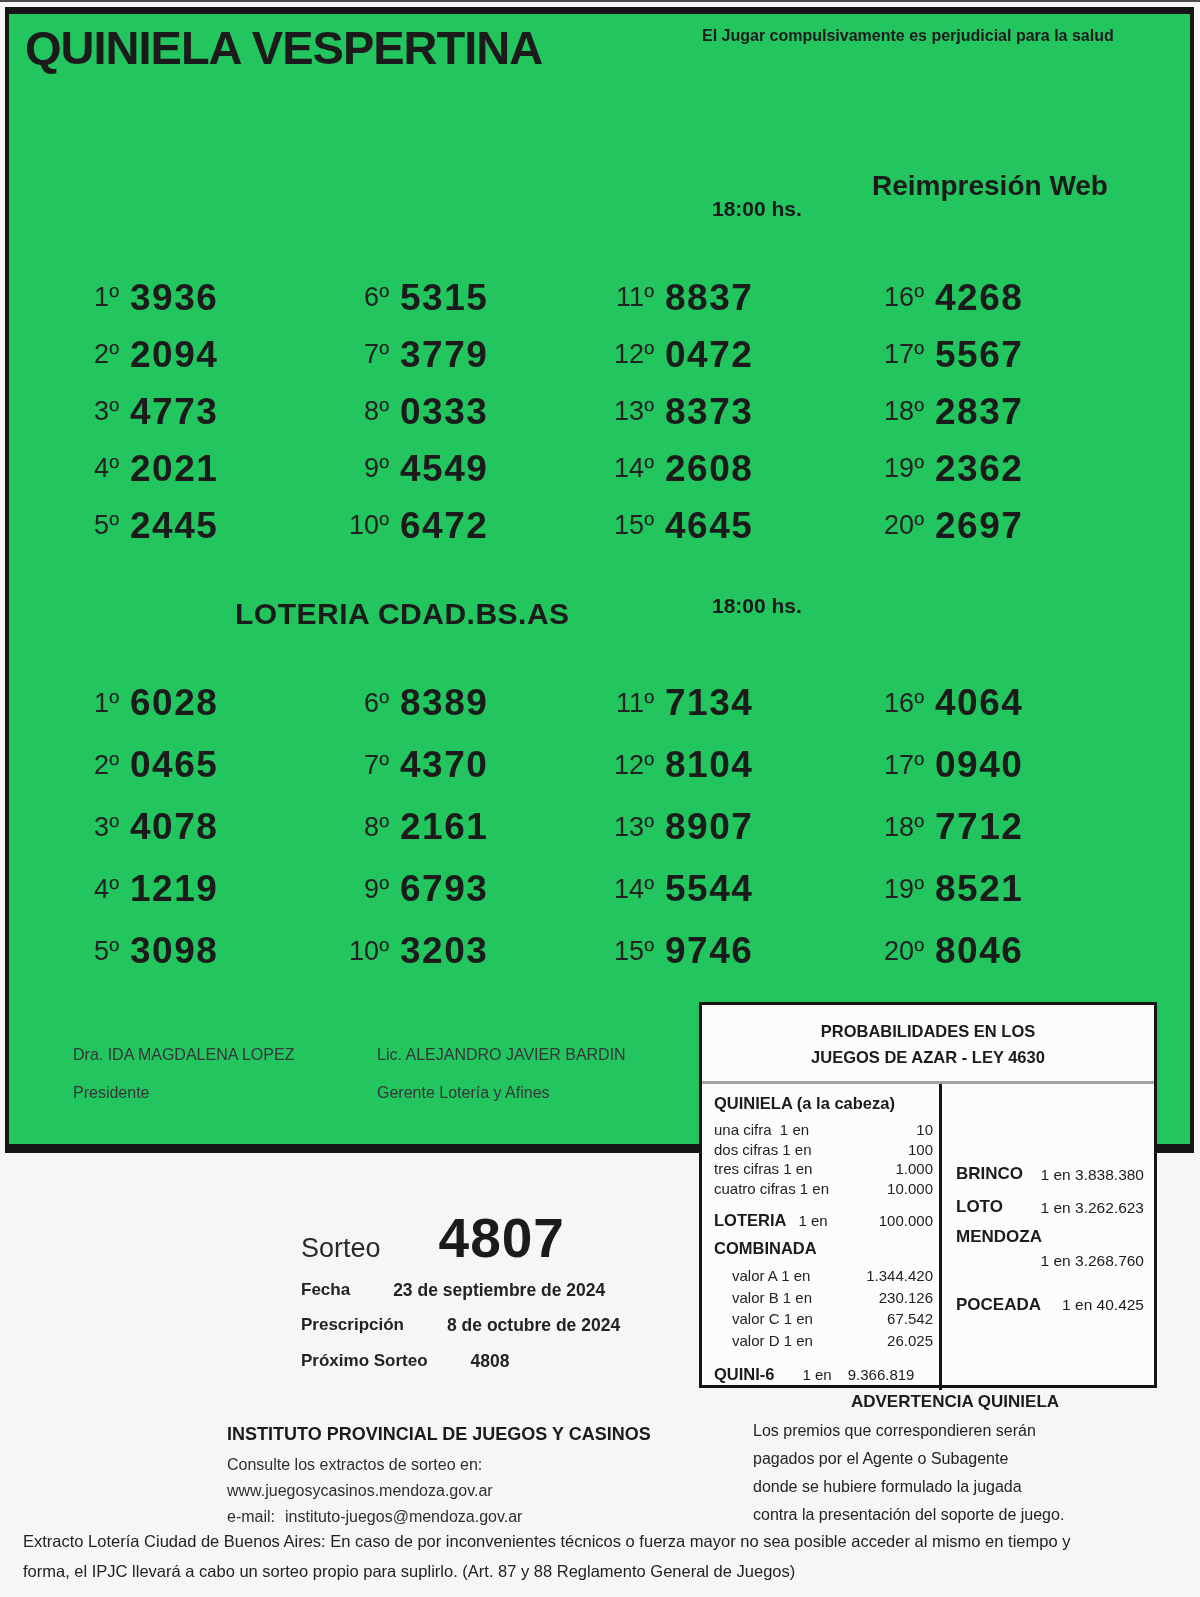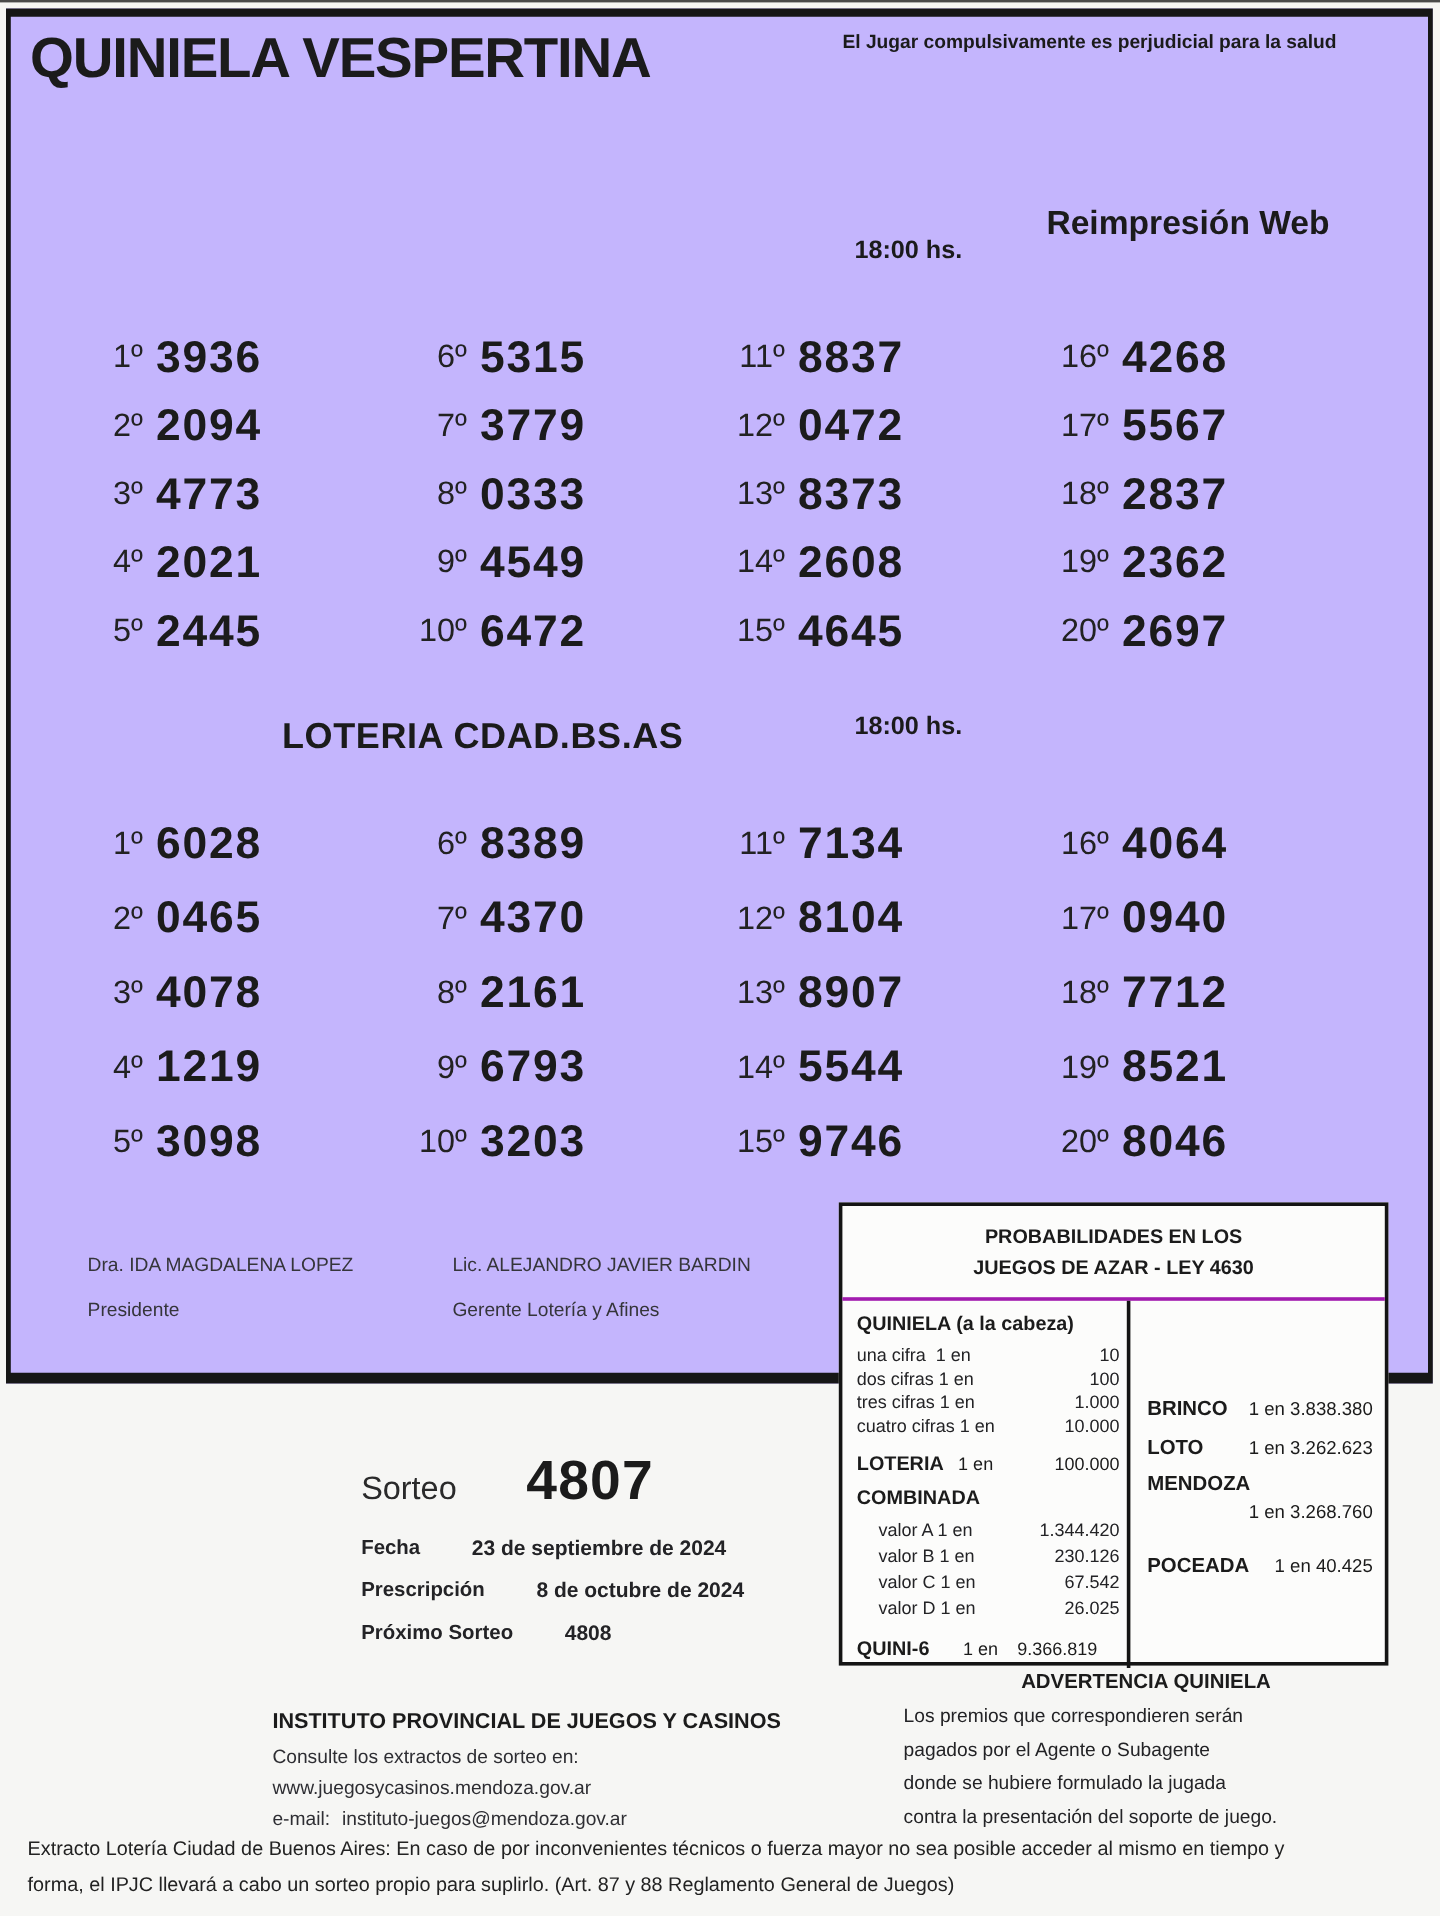--- a/index.html
+++ b/index.html
@@ -9,21 +9,21 @@
     font-family:"Liberation Sans", sans-serif;
     color:#1b1b1b;
     position:relative;
     overflow:hidden;
   }
   .hairline-top { position:absolute; top:0; left:0; width:100%; height:2px; background:#4a4a4a; }
   .page {
     position:absolute; left:5px; top:7px; width:1189px; height:1146px;
     box-sizing:border-box;
     border:4px solid #161616; border-top-width:7px; border-bottom-width:9px;
-    background:#c4b5fd;
+    background:#22c55e;
   }
   .abs { position:absolute; }
 
   .doc-title { left:16px; top:6px; font-size:47px; font-weight:bold; letter-spacing:-1px; white-space:pre; }
   .health-warning { left:693px; top:13px; width:460px; font-size:16px; font-weight:bold; }
 
   .sec-title { font-size:30px; font-weight:bold; white-space:pre; letter-spacing:0.5px; }
   .sec1-title { left:220px; top:180px; }
   .sec1-time  { left:703px; top:183px; font-size:21px; font-weight:bold; }
   .reprint    { left:863px; top:156px; font-size:28px; font-weight:bold; }
@@ -39,33 +39,33 @@
 
   .off-name { font-size:16px; color:#35353a; }
   .off-role { font-size:16px; color:#35353a; }
   .off1-name { left:64px;  top:1032px; }
   .off1-role { left:64px;  top:1070px; }
   .off2-name { left:368px; top:1032px; }
   .off2-role { left:368px; top:1070px; }
 
   .sorteo-line { left:292px; top:1192px; display:flex; align-items:baseline; }
   .sorteo-label { font-size:27px; color:#2a2a2a; }
-  .sorteo-num { font-size:46px; font-weight:bold; margin-left:58px; letter-spacing:1px; }
+  .sorteo-num { font-size:55px; font-weight:bold; margin-left:58px; letter-spacing:1px; }
   .draw-line { font-size:17px; font-weight:bold; color:#232326; display:flex; }
   .fecha-line { left:292px; top:1266px; }
   .presc-line { left:292px; top:1301px; }
   .prox-line  { left:292px; top:1337px; }
   .draw-val { margin-left:43px; font-size:17.5px; }
 
   .prob-box {
     left:690px; top:988px; width:458px; height:386px;
     border:3px solid #141414; box-sizing:border-box;
     display:flex; flex-direction:column; background:#fcfcfb;
   }
-  .prob-head { border-bottom:3px solid #a21caf; text-align:center; padding:13px 0 11px; font-weight:bold; font-size:16.5px; line-height:26px; }
+  .prob-head { border-bottom:3px solid #a3a3a3; text-align:center; padding:13px 0 11px; font-weight:bold; font-size:16.5px; line-height:26px; }
   .prob-body { flex:1; display:flex; }
   .prob-left { width:240px; box-sizing:border-box; border-right:3px solid #141414; padding:8px 6px 6px 12px; }
   .prob-right { flex:1; box-sizing:border-box; padding:0 10px 0 14px; }
   .p-qh  { font-weight:bold; font-size:16.5px; margin-top:2px; white-space:pre; }
   .p-row { display:flex; justify-content:space-between; font-size:15px; line-height:19.5px; color:#232326; white-space:pre; }
   .p-row.first { margin-top:7px; }
   .p-lot { display:flex; margin-top:13px; align-items:baseline; }
   .p-lot-label { font-weight:bold; font-size:16.5px; }
   .p-lot-mid { font-size:15px; margin-left:12px; }
   .p-lot-val { font-size:15px; margin-left:auto; }

